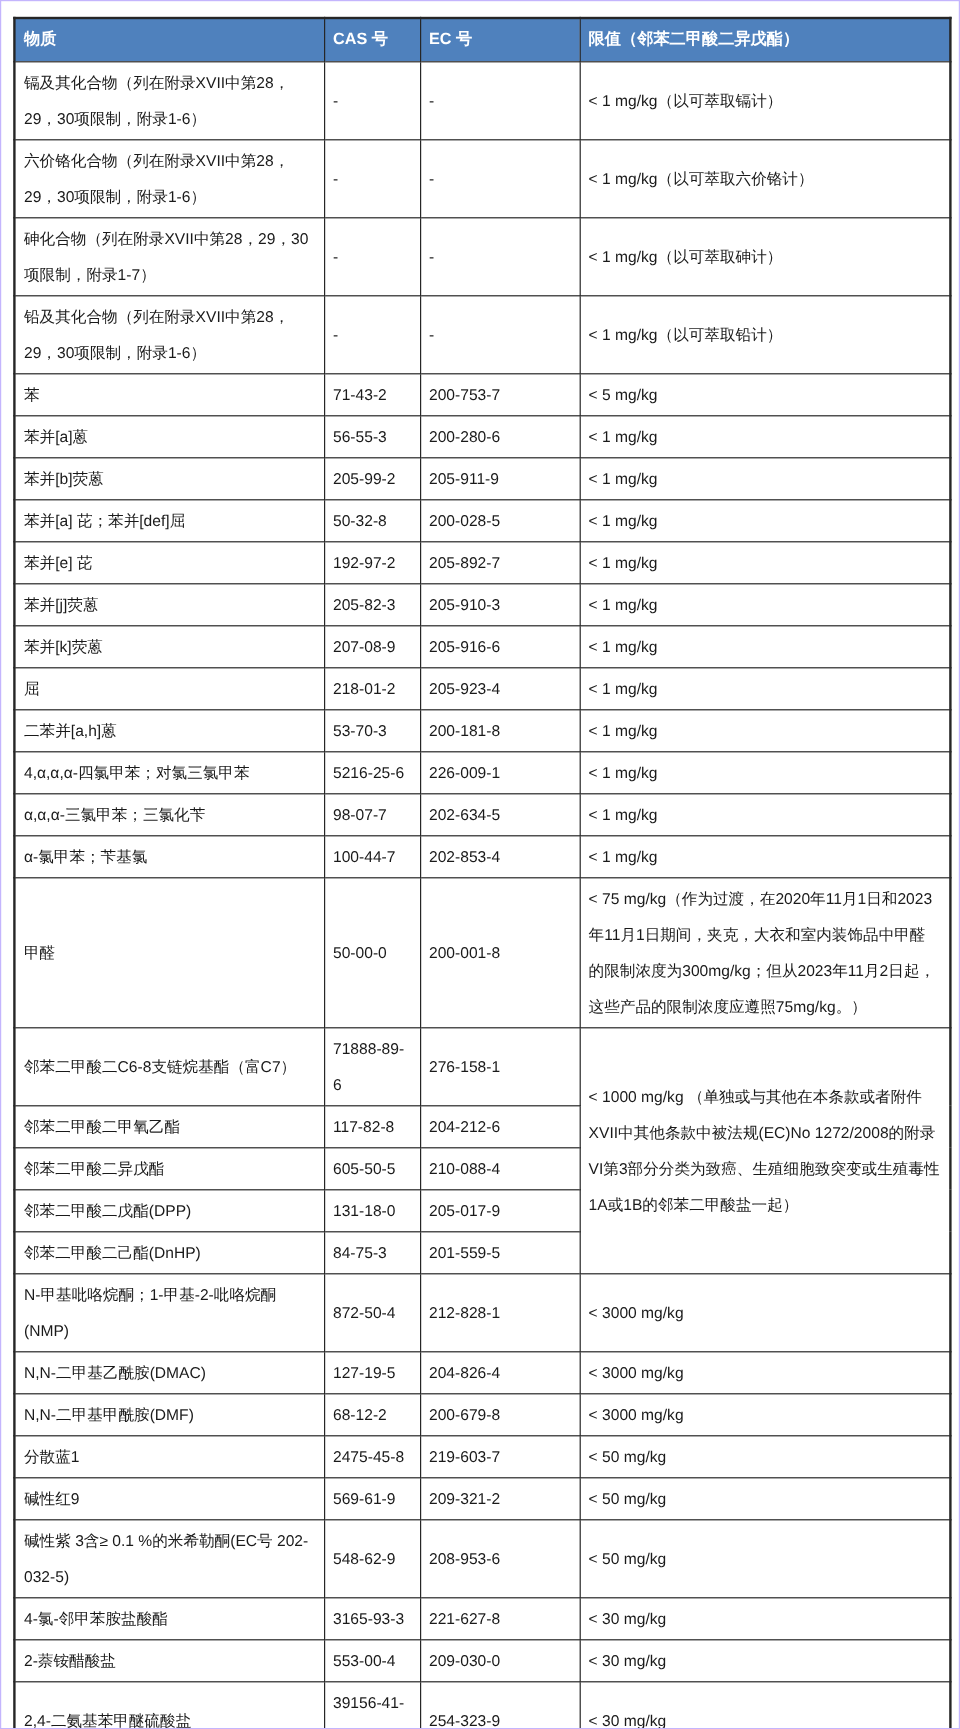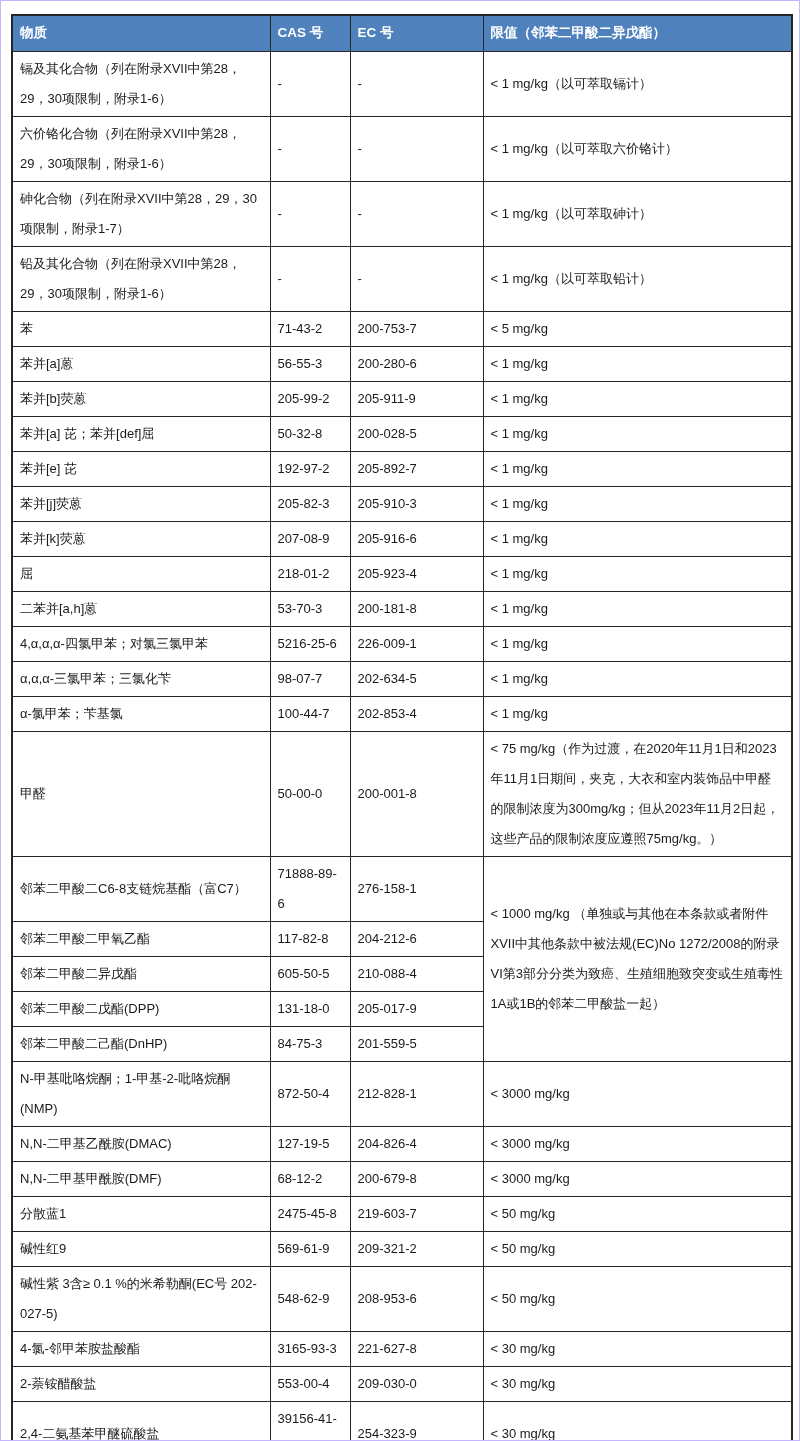--- a/index.html
+++ b/index.html
@@ -222,21 +222,21 @@
           <td>219-603-7</td>
           <td>&lt; 50 mg/kg</td>
         </tr>
         <tr>
           <td>碱性红9</td>
           <td>569-61-9</td>
           <td>209-321-2</td>
           <td>&lt; 50 mg/kg</td>
         </tr>
         <tr>
-          <td>碱性紫 3含≥ 0.1 %的米希勒酮(EC号 202-027-5)</td>
+          <td>碱性紫 3含≥ 0.1 %的米希勒酮(EC号 202-032-5)</td>
           <td>548-62-9</td>
           <td>208-953-6</td>
           <td>&lt; 50 mg/kg</td>
         </tr>
         <tr>
           <td>4-氯-邻甲苯胺盐酸酯</td>
           <td>3165-93-3</td>
           <td>221-627-8</td>
           <td>&lt; 30 mg/kg</td>
         </tr>

